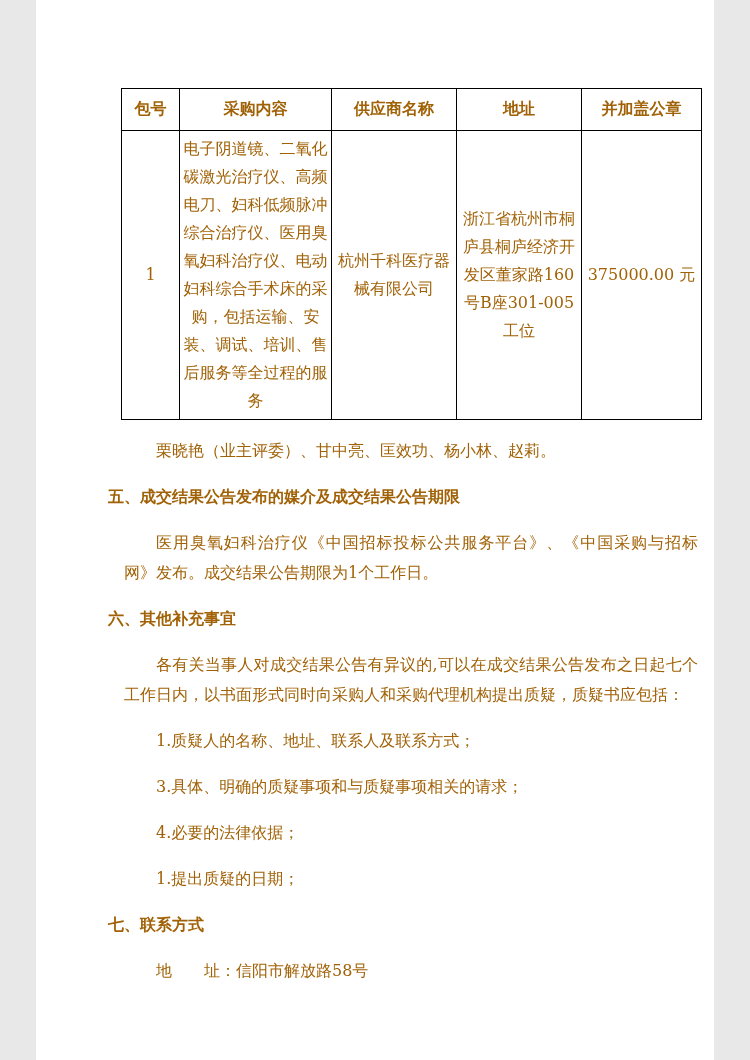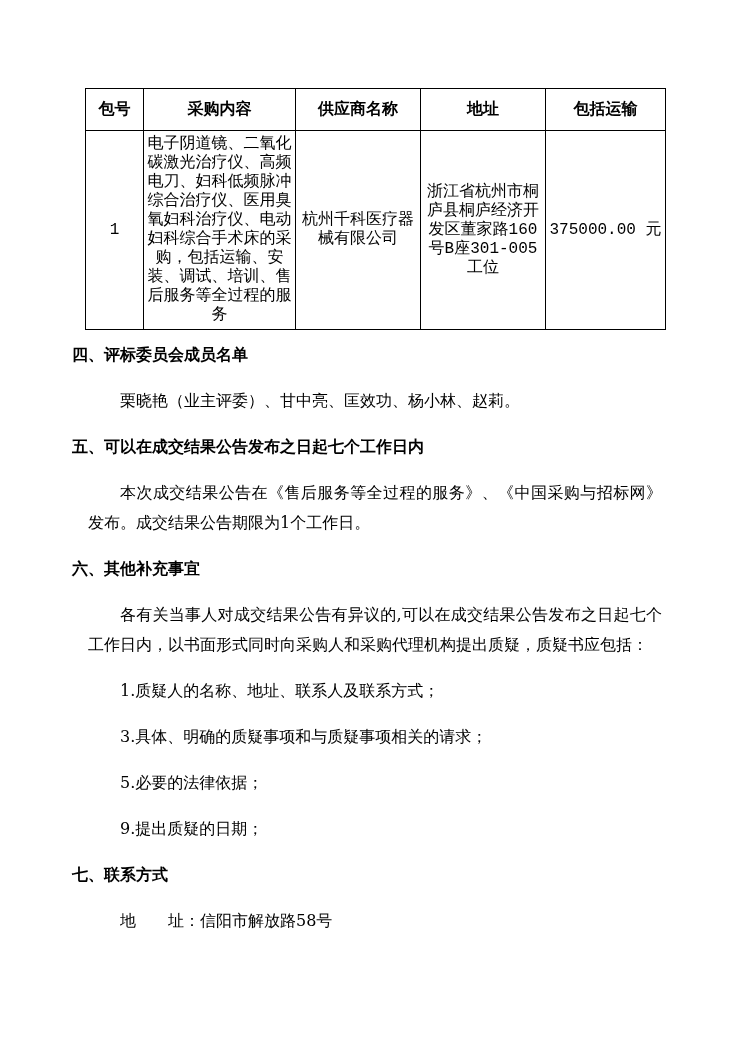--- a/index.html
+++ b/index.html
@@ -1,23 +1,23 @@
 <!DOCTYPE html>
 <html><head>
 <meta charset="utf-8">
 <style>
   html, body { margin: 0; padding: 0; background: #e8e8e8; }
   .page {
-    width: 750px;
+    width: 678px;
     height: 1060px;
     background: #ffffff;
     position: relative;
     margin: 0 auto;
     font-family: "DejaVu Serif", "Liberation Serif", serif;
-    color: #000000;
+    color: #a16207;
     overflow: hidden;
   }
   .content {
     position: absolute;
     left: 72px;
     top: 88px;
     width: 606px;
     font-size: 16px;
   }
   table.results {
@@ -29,21 +29,21 @@
   }
   .results th, .results td {
     border: 1px solid #000000;
     text-align: center;
     vertical-align: middle;
     padding: 4px 3px;
     font-size: 16px;
     word-break: break-all;
   }
   .results th { font-weight: bold; height: 33px; }
-  .results td { line-height: 19px; font-family: Liberation Mono, monospace; }
+  .results td { line-height: 28px; }
   .sec-heading {
     font-weight: bold;
     line-height: 30px;
     margin: 4px 0 0 0;
     font-size: 16px;
   }
   p.body {
     margin: 16px;
     line-height: 30px;
     text-align: justify;
@@ -63,44 +63,43 @@
         <col style="width:125px">
         <col style="width:125px">
         <col style="width:120px">
       </colgroup>
       <thead>
         <tr>
           <th>包号</th>
           <th>采购内容</th>
           <th>供应商名称</th>
           <th>地址</th>
-          <th>包括运输</th>
+          <th>并加盖公章</th>
         </tr>
       </thead>
       <tbody>
         <tr>
           <td>1</td>
           <td>电子阴道镜、二氧化碳激光治疗仪、高频电刀、妇科低频脉冲综合治疗仪、医用臭氧妇科治疗仪、电动妇科综合手术床的采购，包括运输、安装、调试、培训、售后服务等全过程的服务</td>
           <td>杭州千科医疗器械有限公司</td>
           <td>浙江省杭州市桐庐县桐庐经济开发区董家路160号B座301-005工位</td>
           <td>375000.00 元</td>
         </tr>
       </tbody>
     </table>
 
-    <p class="sec-heading">四、评标委员会成员名单</p>
     <p class="body ind">栗晓艳（业主评委）、甘中亮、匡效功、杨小林、赵莉。</p>
 
-    <p class="sec-heading">五、可以在成交结果公告发布之日起七个工作日内</p>
-    <p class="body ind">本次成交结果公告在《售后服务等全过程的服务》、《中国采购与招标网》发布。成交结果公告期限为1个工作日。</p>
+    <p class="sec-heading">五、成交结果公告发布的媒介及成交结果公告期限</p>
+    <p class="body ind">医用臭氧妇科治疗仪《中国招标投标公共服务平台》、《中国采购与招标网》发布。成交结果公告期限为1个工作日。</p>
 
     <p class="sec-heading">六、其他补充事宜</p>
     <p class="body ind">各有关当事人对成交结果公告有异议的,可以在成交结果公告发布之日起七个工作日内，以书面形式同时向采购人和采购代理机构提出质疑，质疑书应包括：</p>
     <p class="body ind">1.质疑人的名称、地址、联系人及联系方式；</p>
     <p class="body ind">3.具体、明确的质疑事项和与质疑事项相关的请求；</p>
-    <p class="body ind">5.必要的法律依据；</p>
-    <p class="body ind">9.提出质疑的日期；</p>
+    <p class="body ind">4.必要的法律依据；</p>
+    <p class="body ind">1.提出质疑的日期；</p>
 
     <p class="sec-heading">七、联系方式</p>
     <p class="body ind">地　　址：信阳市解放路58号</p>
 
   </div>
 </div>
 
 </body></html>

